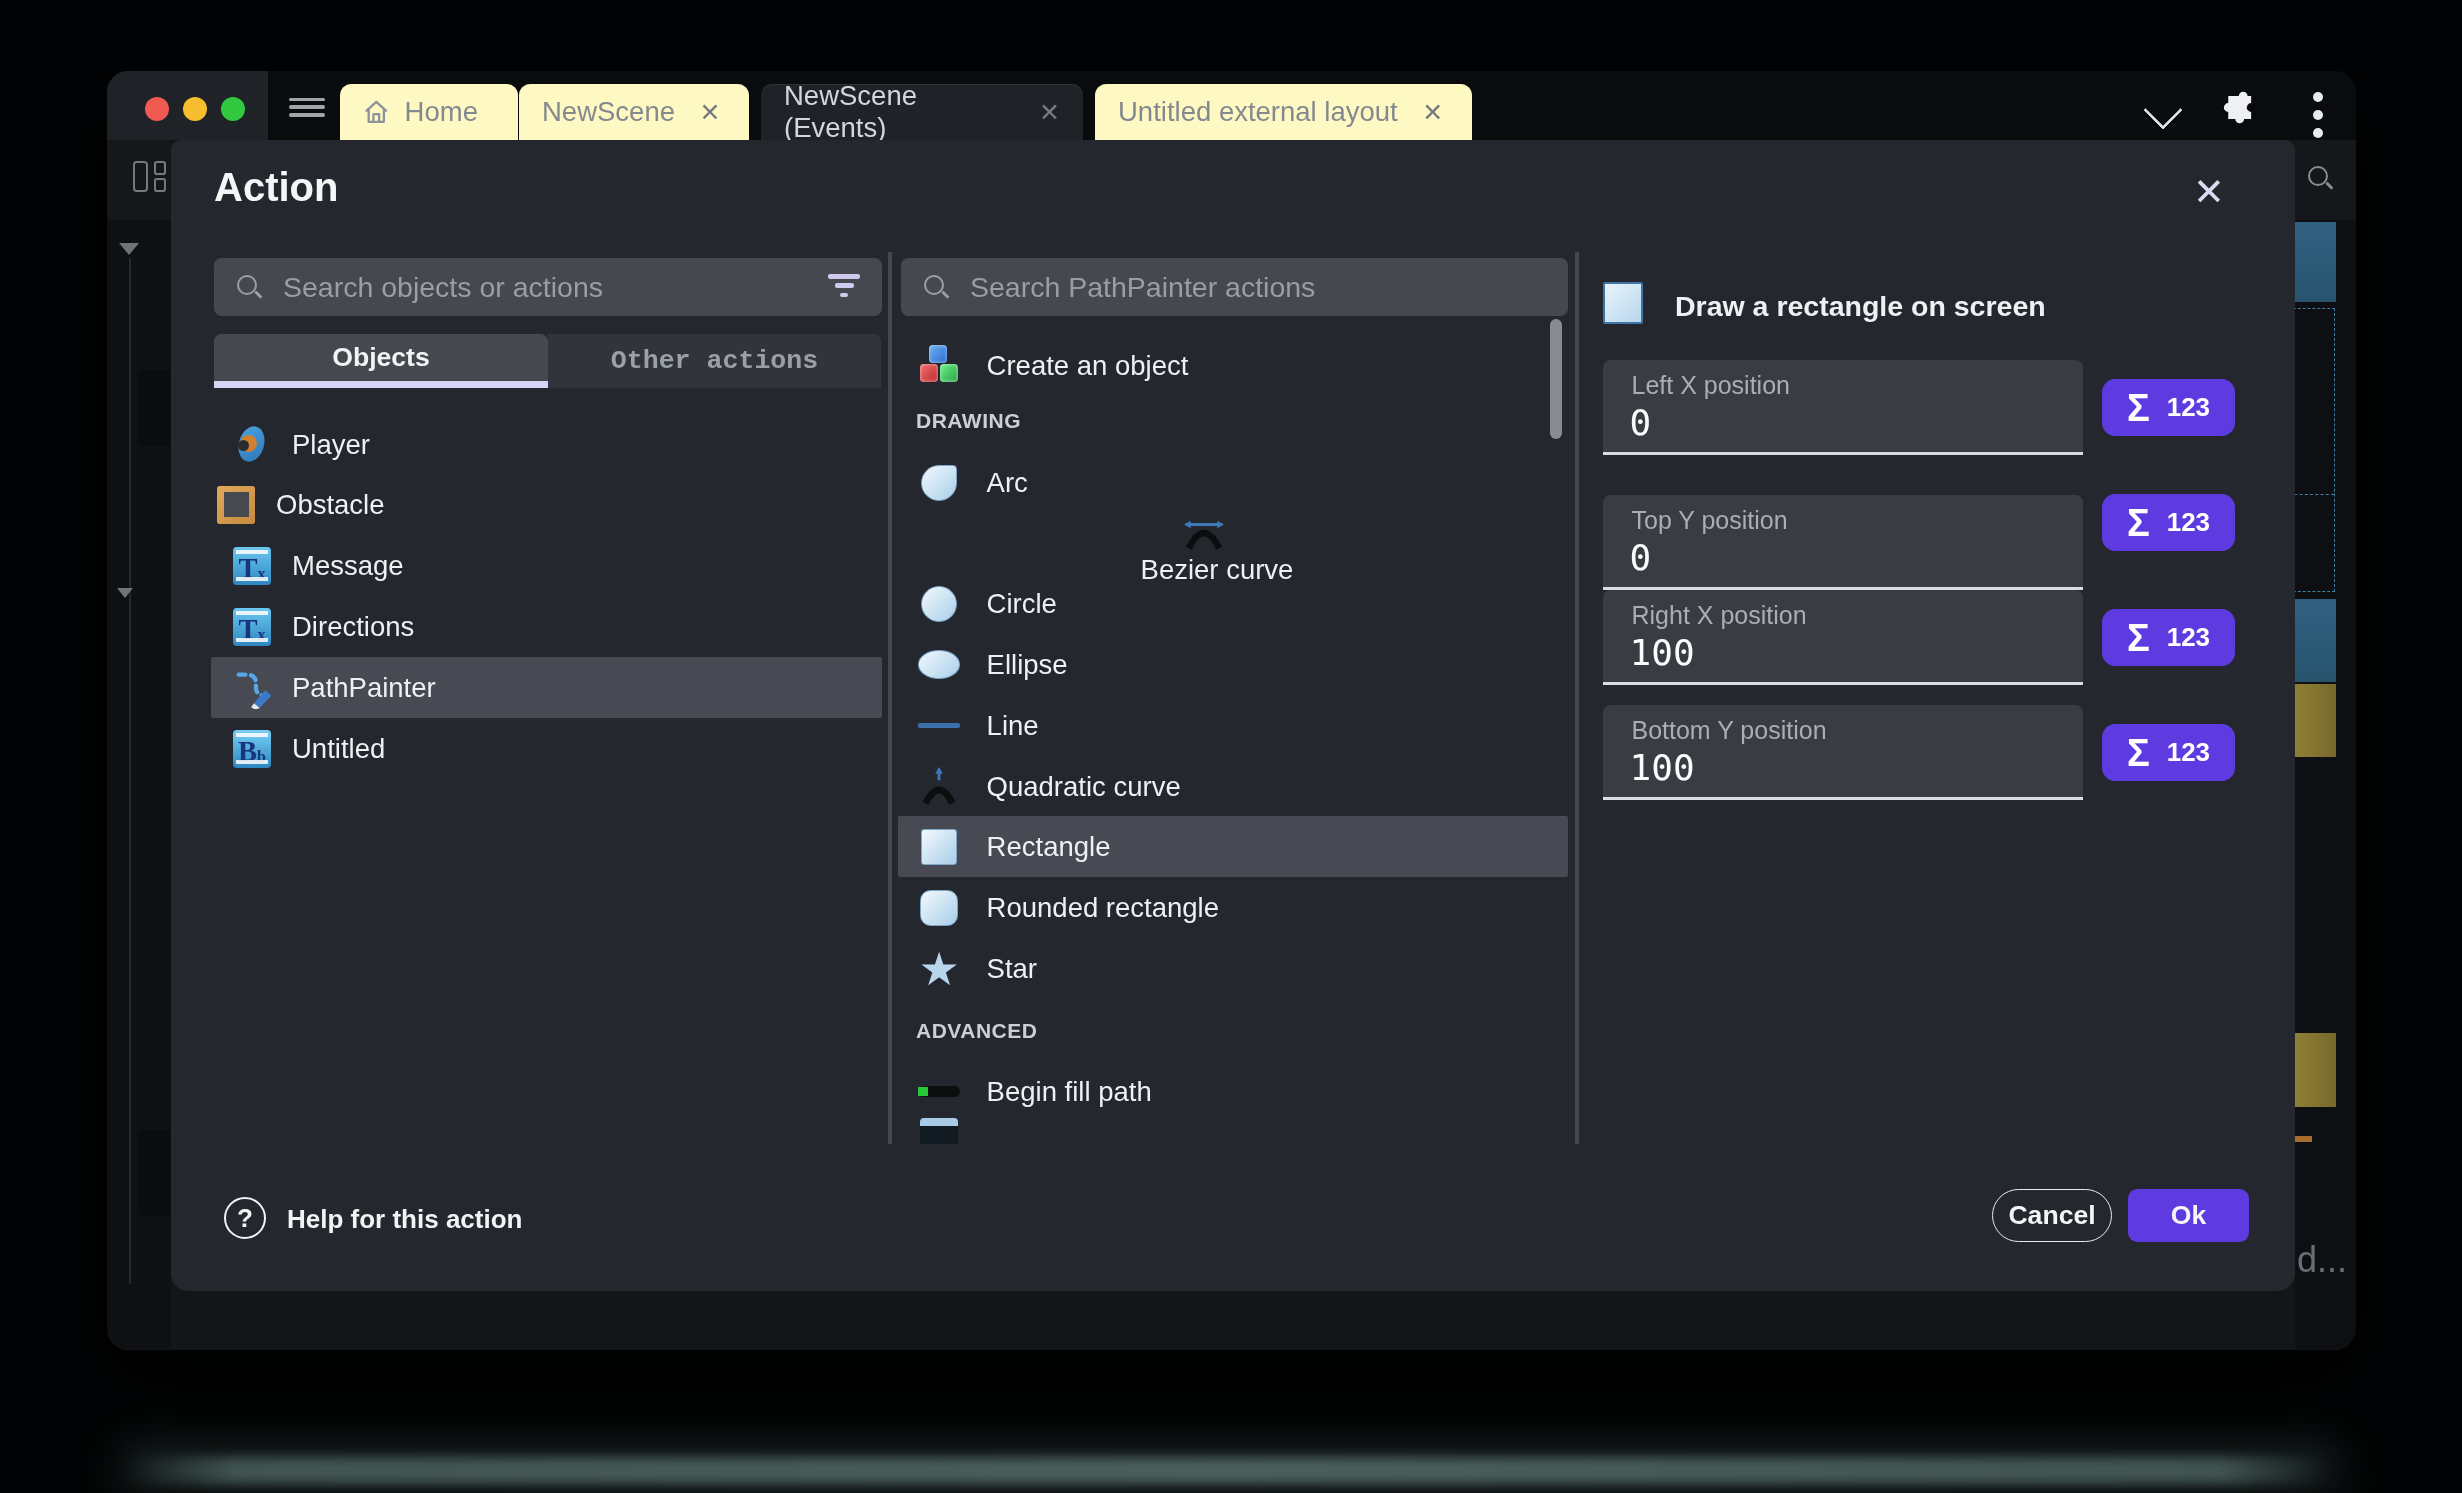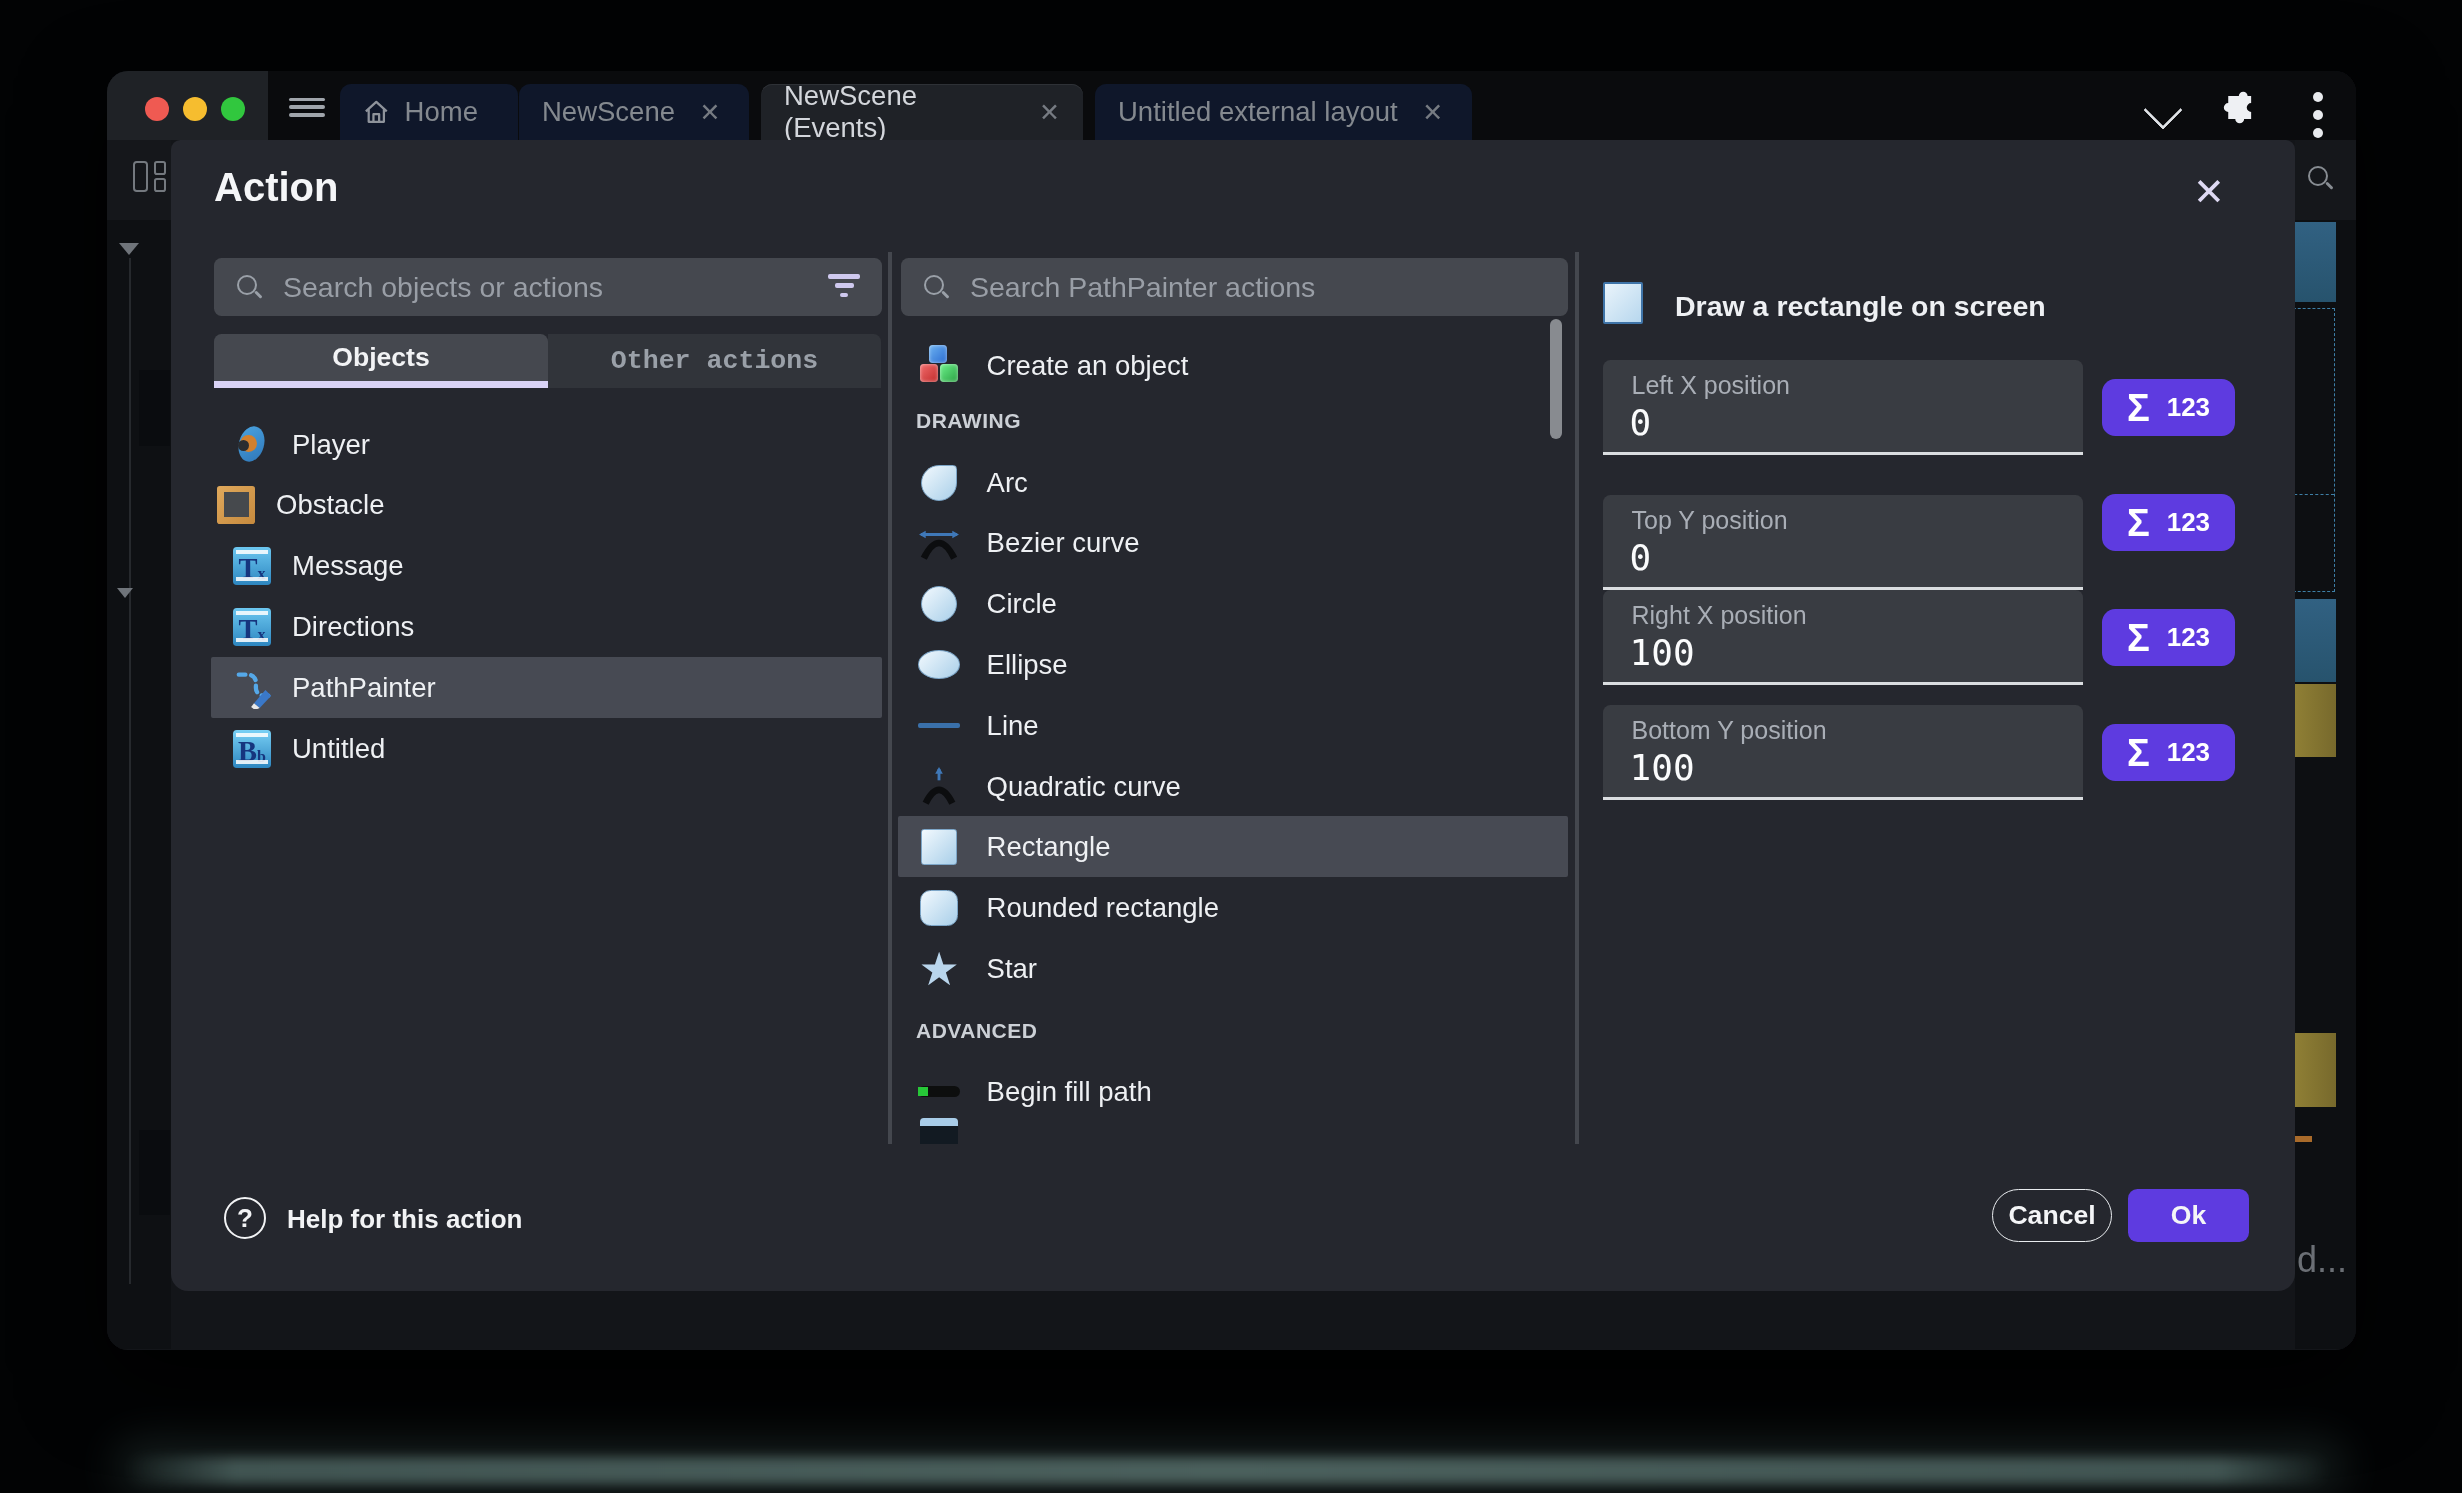--- a/index.html
+++ b/index.html
@@ -8,21 +8,21 @@
   .abs{position:absolute;}
 
   
   .appwin{position:absolute;left:107px;top:71px;width:2249px;height:1279px;background:#131519;
           border-radius:21px;overflow:hidden;box-shadow:0 28.5px 85px rgba(0,0,0,.85);}
   .titlebar{position:absolute;left:0;top:0;width:100%;height:69px;background:#0a0b0d;}
   .traffic{position:absolute;left:0;top:0;width:161px;height:69px;background:#1f2226;}
   .dot{position:absolute;top:26px;width:24px;height:24px;border-radius:50%;}
   .burger{position:absolute;left:182px;top:26.6px;width:36px;height:19px;display:flex;flex-direction:column;justify-content:space-between;}
   .burger i{height:3.8px;background:#a0a5ab;border-radius:1.9px;}
-  .tab{position:absolute;top:13.3px;height:56px;background:#0f172a;border-radius:11.4px 11.4px 0 0;
+  .tab{position:absolute;top:13.3px;height:56px;background:#fef9c3;border-radius:11.4px 11.4px 0 0;
        display:flex;align-items:center;padding:0 23px;box-sizing:border-box;gap:15px;color:#84898f;font-size:27.5px;}
   .tab.active{background:#1f2227;color:#d3d6db;box-shadow:inset 0 0.9px 0 #2e3136;}
   .tabx{font-size:25px;color:#767b82;margin-left:9.5px;}
 
   
   .lstrip{position:absolute;left:0;top:69px;width:64px;height:1209px;background:#0e1013;}
   .ltool{position:absolute;left:0;top:0;width:64px;height:80px;background:#15171b;}
   .panelicon{position:absolute;left:26px;top:21px;width:34px;height:32px;}
   .panelicon .a{position:absolute;left:0;top:0;width:11.4px;height:26.6px;border:2.8px solid #74797f;border-radius:3.8px;}
   .panelicon .b{position:absolute;left:21px;top:0;width:7.6px;height:9.5px;border:2.8px solid #74797f;border-radius:2.8px;}
@@ -308,21 +308,21 @@
       </div>
 
       <div class="sechdr" style="left:745px;top:269px;">DRAWING</div>
 
       <div class="row" style="left:730px;top:312px;width:667px;padding-left:17px;box-sizing:border-box;">
         <span class="micon">
             <span class="shape ic-arc"></span>
           </span>
         <span class="lbl">Arc</span>
       </div>
-      <div class="row" style="left:730px;top:372px;width:667px;padding-left:17px;box-sizing:border-box;">
+      <div class="row" style="left:704px;top:372px;width:667px;padding-left:17px;box-sizing:border-box;flex-direction:column;">
         <span class="micon">
           <svg width="42" height="38" viewBox="0 0 44 40">
             <line x1="3" y1="11" x2="41" y2="11" stroke="#3f78b8" stroke-width="3"></line>
             <polygon points="1,11 8,7 8,15" fill="#3f78b8"></polygon>
               <polygon points="43,11 36,7 36,15" fill="#3f78b8"></polygon>
             <path d="M6 36 Q22 4 38 36" fill="none" stroke="#0c0d0f" stroke-width="7"></path>
           </svg>
         </span>
         <span class="lbl">Bezier curve</span>
       </div>

